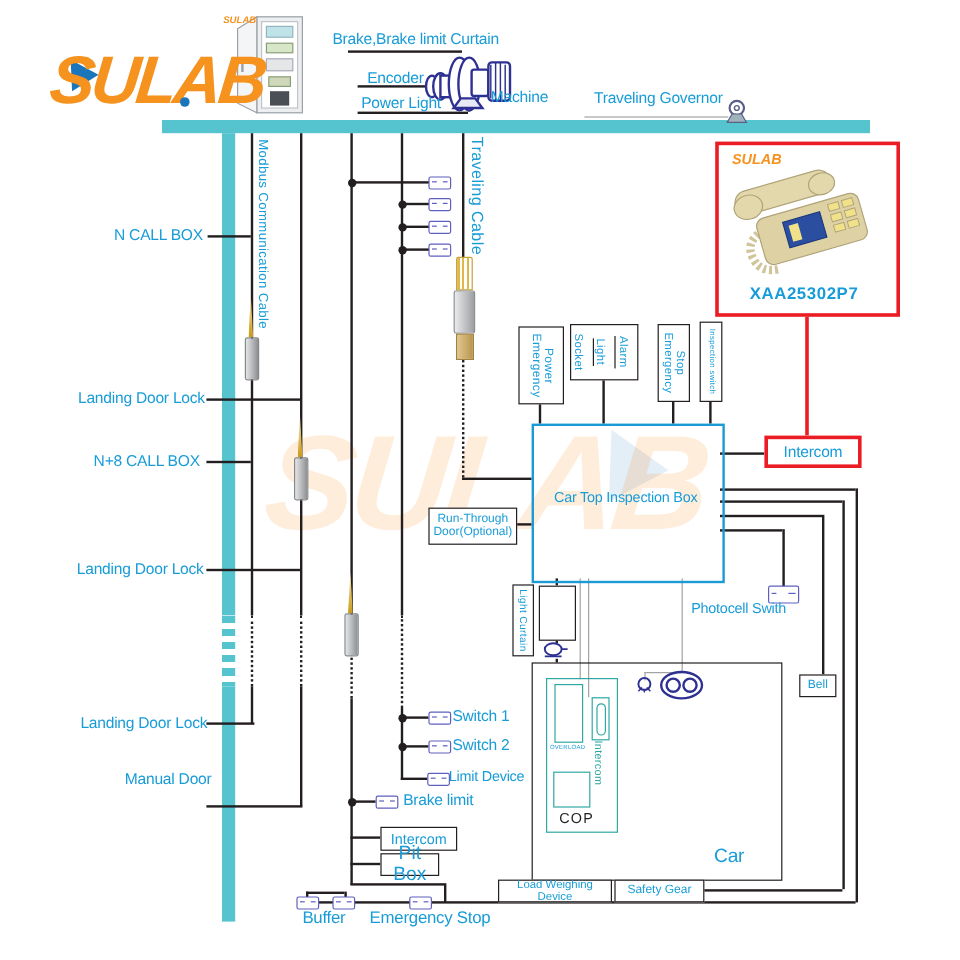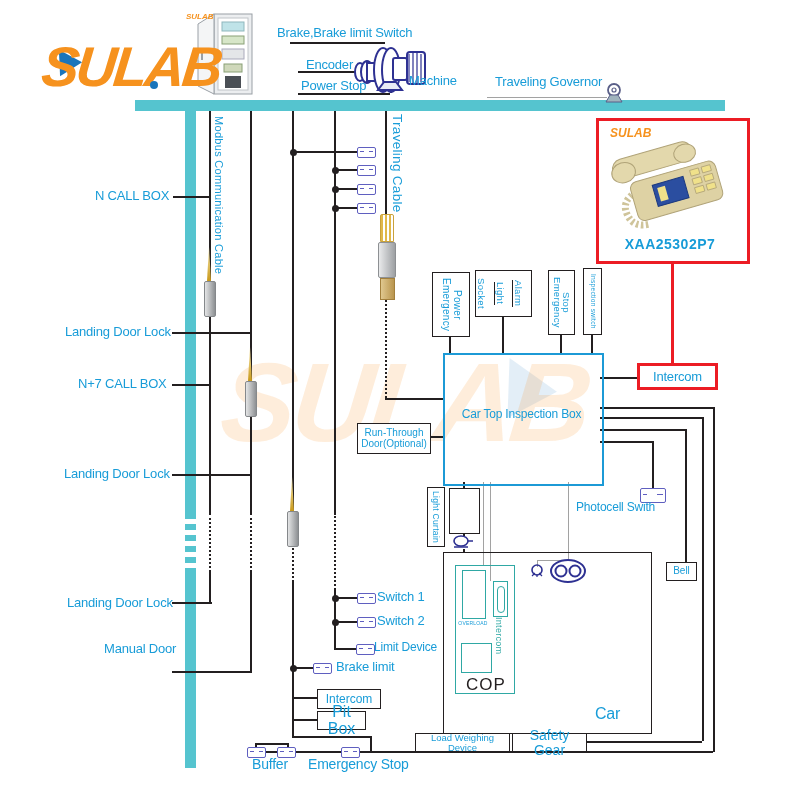--- a/index.html
+++ b/index.html
@@ -253,31 +253,31 @@
     <rect x="29" y="64" width="16" height="12" fill="#4a4f55"></rect>
     <polygon points="2,12 18,2 18,82 2,74" fill="#f4f5f6" stroke="#9aa0a6"></polygon>
     <line x1="6" y1="40" x2="6" y2="48" stroke="#9aa0a6" stroke-width="2"></line>
   </svg>
   <div class="abs" style="left:186px;top:12px;z-index:4;font-size:8px;font-weight:bold;font-style:italic;color:#f6921e">SULAB</div>
 
   <div class="logotri"></div>
   <div class="logo">SULAB</div>
   <div class="logodot"></div>
 
-  <div class="lbl" style="left:277px;top:26px">Brake,Brake limit Switch</div>
+  <div class="lbl" style="left:277px;top:26px">Brake,Brake limit Curtain</div>
   <div class="lbl" style="left:306px;top:58px">Encoder</div>
-  <div class="lbl" style="left:301px;top:79px">Power Stop</div>
+  <div class="lbl" style="left:301px;top:79px">Power Light</div>
   <div class="lbl" style="left:409px;top:74px">Machine</div>
   <div class="lbl" style="left:495px;top:75px">Traveling Governor</div>
 
   <div class="lbl vt" style="left:212px;top:116px;font-size:11px">Modbus Communication Cable</div>
   <div class="lbl vt" style="left:390px;top:114px;font-size:13.5px">Traveling Cable</div>
   <div class="lbl" style="left:95px;top:189px">N CALL BOX</div>
   <div class="lbl" style="left:65px;top:325px">Landing Door Lock</div>
-  <div class="lbl" style="left:78px;top:377px">N+7 CALL BOX</div>
+  <div class="lbl" style="left:78px;top:377px">N+8 CALL BOX</div>
   <div class="lbl" style="left:64px;top:467px">Landing Door Lock</div>
   <div class="lbl" style="left:67px;top:596px">Landing Door Lock</div>
   <div class="lbl" style="left:104px;top:642px">Manual Door</div>
 
   <div class="rbox" style="left:596px;top:118px;width:148px;height:140px"></div>
   <div class="abs" style="left:610px;top:126px;z-index:2;font-size:12px;font-weight:bold;font-style:italic;color:#f6921e">SULAB</div>
   <svg class="abs" style="left:606px;top:134px;z-index:1" width="132" height="100" viewBox="0 0 132 100">
     <path d="M30 58 q-16 10 -8 24 q6 12 22 8" fill="none" stroke="#cfc49a" stroke-width="7" stroke-dasharray="2.5 2.5"></path>
     <g transform="rotate(-16 66 55)">
       <rect x="26" y="38" width="88" height="40" rx="7" fill="#ded2a4" stroke="#b0a378"></rect>
@@ -354,26 +354,26 @@
   </svg>
 
   <div class="box tealline" style="left:455px;top:565px;width:58px;height:127px"></div>
   <div class="box tealline" style="left:462px;top:570px;width:22px;height:47px"></div>
   <div class="abs" style="left:456px;top:620px;width:34px;text-align:center;font-size:5px;color:#189cd8;letter-spacing:.2px">OVERLOAD</div>
   <div class="box tealline" style="left:493px;top:581px;width:13px;height:34px">
     <span style="display:block;width:6px;height:25px;border:1.4px solid #2fa8a4;border-radius:4px"></span>
   </div>
   <div class="abs vt" style="left:494px;top:617px;font-size:9px;color:#2fa8a4">Intercom</div>
   <div class="box tealline" style="left:461px;top:643px;width:29px;height:28px"></div>
-  <div class="abs" style="left:466px;top:675px;font-size:17px;color:#231f20;letter-spacing:1px">COP</div>
+  <div class="abs" style="left:466px;top:675px;font-size:12px;color:#231f20;letter-spacing:1px">COP</div>
 
   <div class="box" style="left:415px;top:733px;width:93px;height:17px;font-size:9.5px">
     <span>Load Weighing Device</span>
   </div>
-  <div class="box" style="left:512px;top:733px;width:73px;height:17px;font-size:14px">
+  <div class="box" style="left:512px;top:733px;width:73px;height:17px;font-size:10px">
     <span>Safety Gear</span>
   </div>
 
   <div class="lbl" style="left:377px;top:590px">Switch 1</div>
   <div class="lbl" style="left:377px;top:614px">Switch 2</div>
   <div class="lbl" style="left:374px;top:641px;font-size:12px">Limit Device</div>
   <div class="lbl" style="left:336px;top:660px">Brake limit</div>
   <div class="box" style="left:317px;top:689px;width:62px;height:18px;font-size:12px">
     <span>Intercom</span>
   </div>

